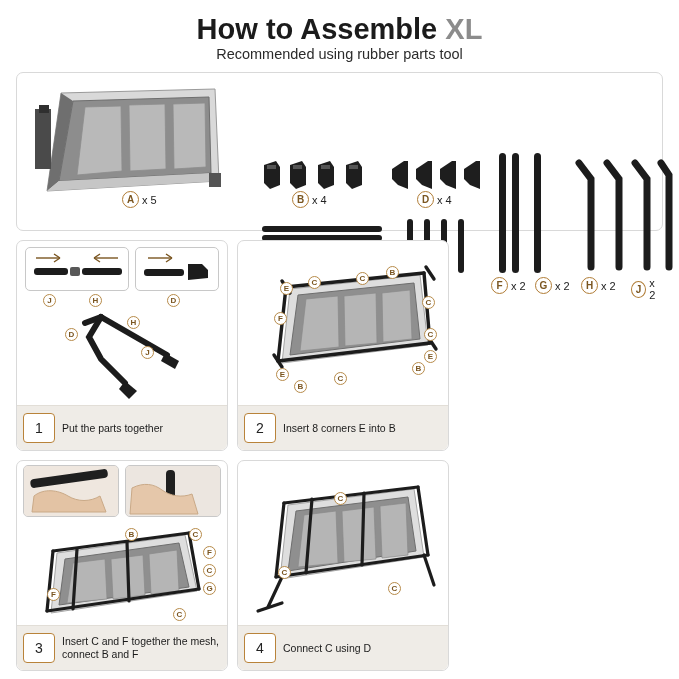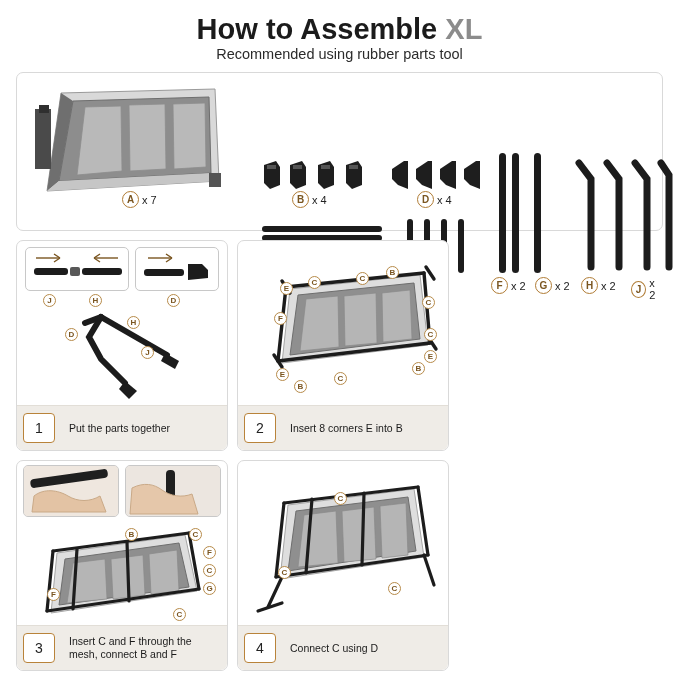--- a/index.html
+++ b/index.html
@@ -96,21 +96,20 @@
     font-size: 14px;
     display: flex;
     align-items: center;
     justify-content: center;
   }
   .step-text {
     font-size: 10.5px;
     color: #1b1b1b;
     line-height: 1.25;
     padding: 0 7px;
-    margin-left: 7px;
   }
   
   .badge {
     display: inline-flex;
     align-items: center;
     justify-content: center;
     width: 17px;
     height: 17px;
     border-radius: 50%;
     border: 1px solid #b07c35;
@@ -171,21 +170,21 @@
         <polygon points="140,19 172,18 173,82 141,84" fill="#b9b9b9" stroke="#8d8d8d" stroke-width="0.8"></polygon>
         <polygon points="28,8 40,16 26,96 14,106" fill="#6f6f6f"></polygon>
         <polygon points="14,106 26,96 178,88 186,96" fill="#c6c6c6"></polygon>
         <rect x="2" y="24" width="16" height="60" fill="#4a4a4a"></rect>
         <rect x="6" y="20" width="10" height="8" fill="#2f2f2f"></rect>
         <rect x="176" y="88" width="12" height="14" fill="#545454"></rect>
       </svg>
     </div>
     <div class="pp-item label-row" style="left:105px; top:118px;">
       <span class="badge">A</span>
-      <span class="qty">x 7</span>
+      <span class="qty">x 5</span>
     </div>
 
     <div class="pp-item" style="left:245px; top:86px;">
       <svg width="108" height="32" viewBox="0 0 108 32">
         <g fill="#1e1e1e">
           <path d="M2,6 L14,2 L18,8 L18,26 L8,30 L2,24 Z"></path>
           <path d="M28,6 L40,2 L44,8 L44,26 L34,30 L28,24 Z"></path>
           <path d="M56,6 L68,2 L72,8 L72,26 L62,30 L56,24 Z"></path>
           <path d="M84,6 L96,2 L100,8 L100,26 L90,30 L84,24 Z"></path>
         </g>
@@ -428,21 +427,21 @@
         <div class="floating-badge" style="left:108px; top:62px;"><span class="badge sm">B</span></div>
         <div class="floating-badge" style="left:172px; top:62px;"><span class="badge sm">C</span></div>
         <div class="floating-badge" style="left:186px; top:80px;"><span class="badge sm">F</span></div>
         <div class="floating-badge" style="left:186px; top:98px;"><span class="badge sm">C</span></div>
         <div class="floating-badge" style="left:186px; top:116px;"><span class="badge sm">G</span></div>
         <div class="floating-badge" style="left:156px; top:142px;"><span class="badge sm">C</span></div>
         <div class="floating-badge" style="left:30px; top:122px;"><span class="badge sm">F</span></div>
       </div>
       <div class="step-caption">
         <div class="step-num">3</div>
-        <div class="step-text">Insert C and F through the mesh, connect B and F</div>
+        <div class="step-text">Insert C and F together the mesh, connect B and F</div>
       </div>
     </div>
 
     <div class="panel step">
       <div class="step-body">
         <svg width="212" height="166" viewBox="0 0 212 166">
           <polygon points="50,44 176,28 186,96 42,118" fill="#dedede" stroke="#a5a5a5" stroke-width="1"></polygon>
           <polygon points="58,50 170,36 178,90 50,110" fill="#8f8f8f" stroke="#6e6e6e" stroke-width="1"></polygon>
           <polygon points="66,54 98,50 100,102 60,106" fill="#b5b5b5" stroke="#8a8a8a" stroke-width="0.7"></polygon>
           <polygon points="104,50 136,46 138,98 106,101" fill="#b5b5b5" stroke="#8a8a8a" stroke-width="0.7"></polygon>

